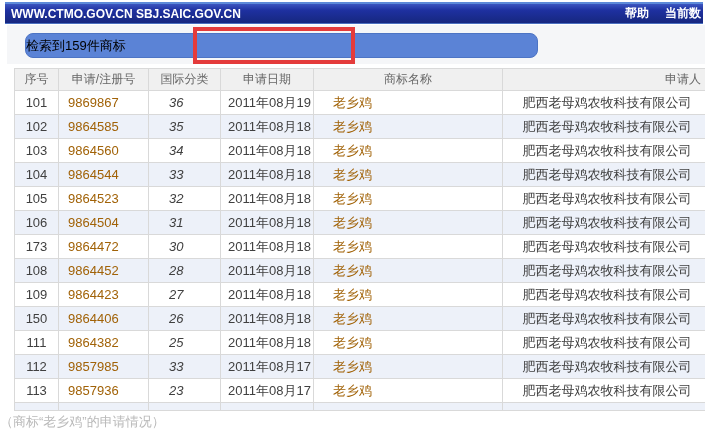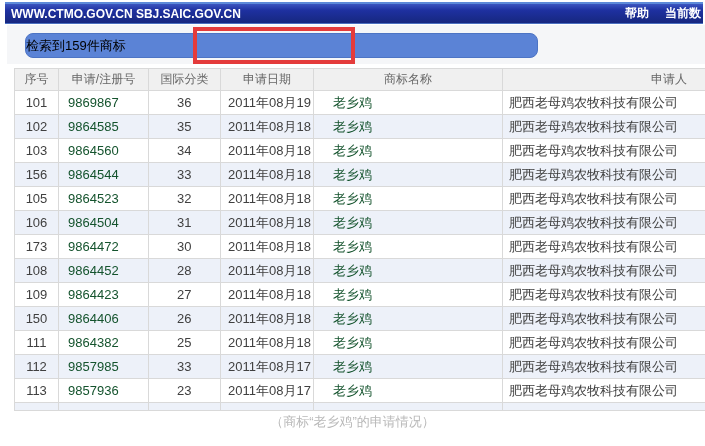--- a/index.html
+++ b/index.html
@@ -56,35 +56,34 @@
   col.c5 { width: 189px; } col.c6 { width: 203px; }
   th, td {
     border: 1px solid #d9d9d9;
     overflow: hidden; white-space: nowrap;
   }
   thead th {
     height: 22px; background: #f0f0f0;
     color: #666666; font-size: 12px; font-weight: normal;
     text-align: center;
   }
-  thead th:last-child { text-align: right; padding-right: 18px; }
+  thead th:last-child { text-align: right; padding-right: 4px; }
   tbody td { height: 24px; background: #ffffff; }
   tbody tr:nth-child(even) td { background: #edf1f9; }
   td:nth-child(1) { text-align: center; }
   td:nth-child(2) { padding-left: 9px; }
-  td:nth-child(3) { padding-left: 28px; }
+  td:nth-child(3) { padding-left: 20px; font-style: italic; }
   td:nth-child(4) { padding-left: 7px; }
   td:nth-child(5) { padding-left: 19px; }
-  td:nth-child(6) { padding-left: 6px; }
-  .link { color: #14532d; cursor: pointer; text-decoration: none; text-align: right; }
+  td:nth-child(6) { padding-left: 6px; text-align: center; }
+  .link { color: #a16207; cursor: pointer; text-decoration: none; text-align: right; }
   tr.partial td { height: 8px; }
   
   .caption {
     position: absolute; left: 0; top: 413px; width: 705px;
-    text-align: center;
     color: #b9b9b9; font-size: 13px;
   }
 </style>
 </head>
 <body>
 
 <div class="topbar">
   <span>WWW.CTMO.GOV.CN SBJ.SAIC.GOV.CN</span>
   <span class="topbar-right">
     <span>帮助</span>
@@ -138,21 +137,21 @@
   <tr>
     <td>103</td>
     <td><span class="link">9864560</span></td>
     <td>34</td>
     <td>2011年08月18日</td>
     <td><span class="link">老乡鸡</span></td>
     <td>肥西老母鸡农牧科技有限公司</td>
   </tr>
 
   <tr>
-    <td>156</td>
+    <td>104</td>
     <td><span class="link">9864544</span></td>
     <td>33</td>
     <td>2011年08月18日</td>
     <td><span class="link">老乡鸡</span></td>
     <td>肥西老母鸡农牧科技有限公司</td>
   </tr>
 
   <tr>
     <td>105</td>
     <td><span class="link">9864523</span></td>

